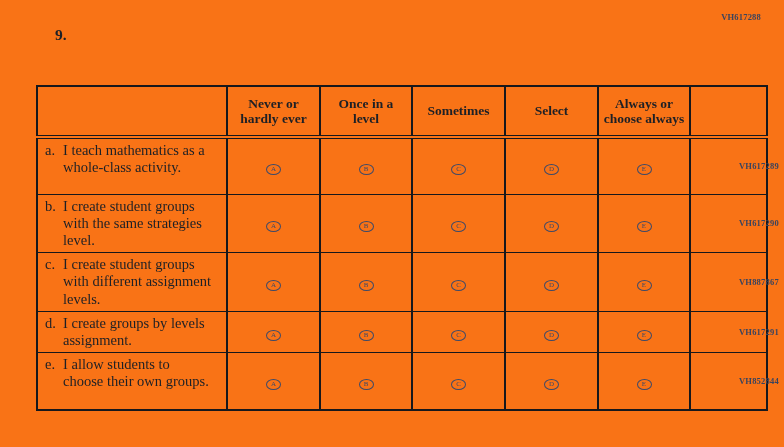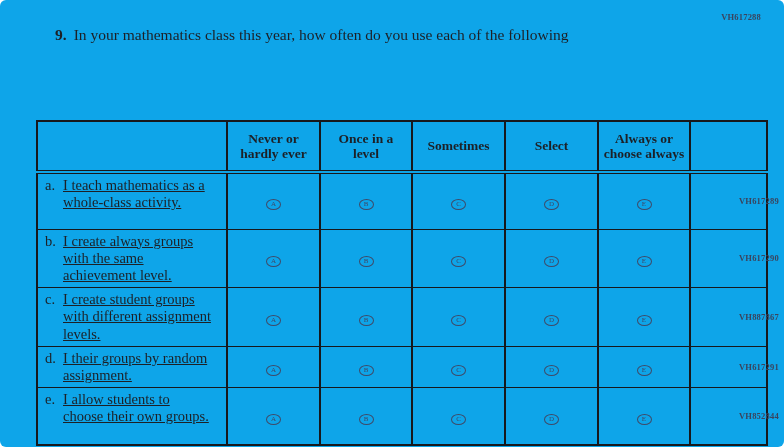--- a/index.html
+++ b/index.html
@@ -4,21 +4,21 @@
 <style>
   * { margin: 0; padding: 0; box-sizing: border-box; }
   html, body { background: #ffffff; }
   body {
     width: 784px; height: 447px;
     font-family: "Liberation Serif", "DejaVu Serif", serif;
     color: #1d2026;
     position: relative;
     overflow: hidden;
   }
-  .page { position: absolute; inset: 0; background: #0ea5e9; border-radius: 6px; }
+  .page { position: absolute; inset: 0; background: #f97316; }
 
   
   .top-code {
     position: absolute; top: 12px; right: 23px;
     font-size: 8.5px; letter-spacing: 0.2px;
     color: #3a445e; font-weight: bold;
   }
 
   
   .question {
@@ -34,41 +34,41 @@
     position: absolute; top: 85px; left: 36px;
     width: 730px;
     border-collapse: collapse;
     table-layout: fixed;
   }
   table.grid, table.grid th, table.grid td { border: 2px solid #17181c; }
   table.grid th, table.grid td {
     border-top-width: 1.5px; border-bottom-width: 1.5px;
     border-left-width: 2.5px; border-right-width: 2.5px;
   }
-  table.grid { border-width: 2px; margin-top: 35px; }
+  table.grid { border-width: 2px; }
   thead th { border-bottom: 4px double #17181c !important; }
 
   thead th {
     height: 51px;
     font-size: 13.5px; font-weight: bold; line-height: 15.5px;
     text-align: center; vertical-align: middle;
     padding: 2px 4px;
   }
 
   tbody td { vertical-align: middle; }
   tbody tr.row-a td { height: 57px; }
   tbody tr.row-b td { height: 56px; }
   tbody tr.row-c td { height: 55px; }
   tbody tr.row-d td { height: 38px; }
   tbody tr.row-e td { height: 57px; }
 
   td.stmt-cell { vertical-align: top; padding: 3px 4px 3px 7px; }
   .stmt { display: flex; gap: 4px; font-size: 14.5px; line-height: 17.2px; }
   .ltr { width: 14px; flex: 0 0 auto; }
-  .stxt { width: 148px; text-decoration: underline; }
+  .stxt { width: 148px; }
 
   td.opt { text-align: center; }
   .bubble {
     display: inline-flex; align-items: center; justify-content: center;
     width: 15px; height: 11px;
     border: 1.2px solid #3e4a69; border-radius: 50%;
     font-size: 7px; line-height: 1; color: #3e4a69;
     cursor: pointer; user-select: none;
   }
 
@@ -80,21 +80,20 @@
 </head>
 <body>
 
 <div class="page">
 
   <div class="top-code">VH617288</div>
 
   <div class="question">
     <span class="qnum">9.</span>
     <div class="qtext">
-      <div class="qline">In your mathematics class this year, how often do you use each of the following</div>
     </div>
   </div>
 
   <table class="grid">
     <colgroup>
       <col style="width:190px">
         <col style="width:93px">
         <col style="width:92px">
       <col style="width:93px">
         <col style="width:93px">
@@ -124,21 +123,21 @@
         <td class="opt"><span class="bubble">B</span></td>
         <td class="opt"><span class="bubble">C</span></td>
         <td class="opt"><span class="bubble">D</span></td>
         <td class="opt"><span class="bubble">E</span></td>
         <td class="codecell">VH617289</td>
       </tr>
       <tr class="row-b">
         <td class="stmt-cell">
           <div class="stmt">
             <span class="ltr">b.</span>
-            <span class="stxt">I create always groups with the same achievement level.</span>
+            <span class="stxt">I create student groups with the same strategies level.</span>
           </div>
         </td>
         <td class="opt"><span class="bubble">A</span></td>
         <td class="opt"><span class="bubble">B</span></td>
         <td class="opt"><span class="bubble">C</span></td>
         <td class="opt"><span class="bubble">D</span></td>
         <td class="opt"><span class="bubble">E</span></td>
         <td class="codecell">VH617290</td>
       </tr>
       <tr class="row-c">
@@ -152,21 +151,21 @@
         <td class="opt"><span class="bubble">B</span></td>
         <td class="opt"><span class="bubble">C</span></td>
         <td class="opt"><span class="bubble">D</span></td>
         <td class="opt"><span class="bubble">E</span></td>
         <td class="codecell">VH887867</td>
       </tr>
       <tr class="row-d">
         <td class="stmt-cell">
           <div class="stmt">
             <span class="ltr">d.</span>
-            <span class="stxt">I their groups by random assignment.</span>
+            <span class="stxt">I create groups by levels assignment.</span>
           </div>
         </td>
         <td class="opt"><span class="bubble">A</span></td>
         <td class="opt"><span class="bubble">B</span></td>
         <td class="opt"><span class="bubble">C</span></td>
         <td class="opt"><span class="bubble">D</span></td>
         <td class="opt"><span class="bubble">E</span></td>
         <td class="codecell">VH617291</td>
       </tr>
       <tr class="row-e">

